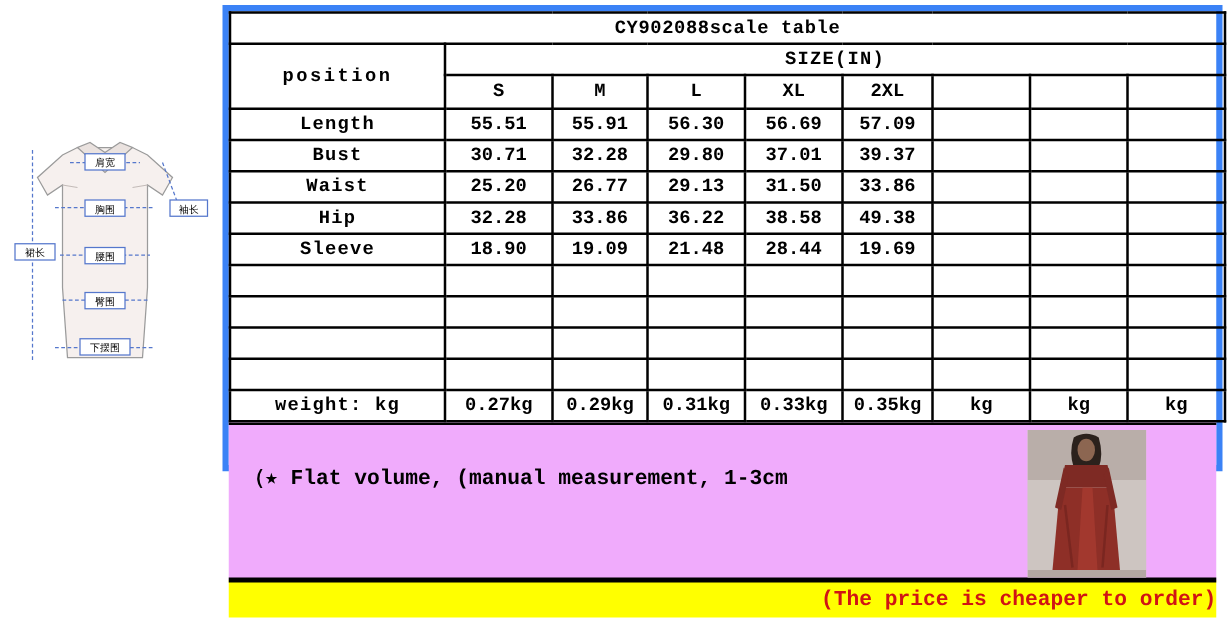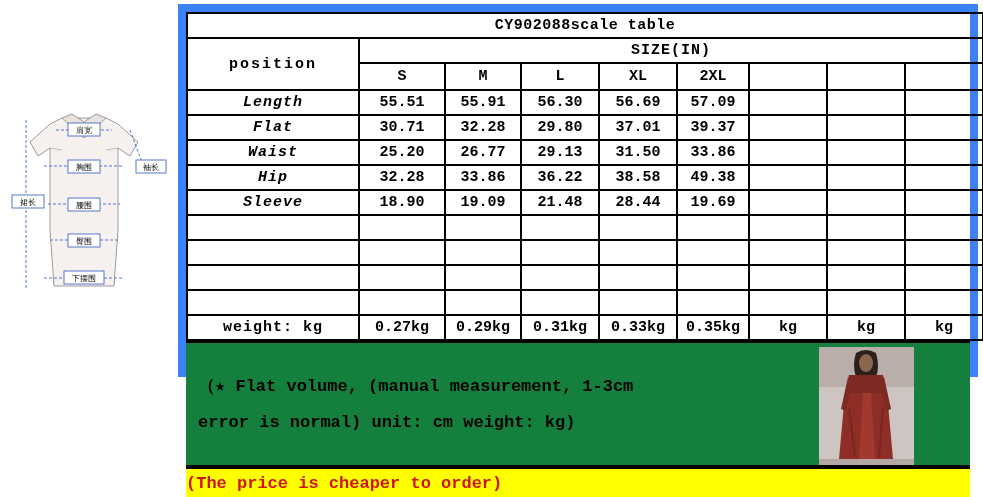--- a/index.html
+++ b/index.html
@@ -28,21 +28,21 @@
   }
   .illus svg { display: block; }
 
   
   .table-wrap {
     position: absolute;
     left: 178px;
     top: 4px;
     width: 800px;
     height: 373px;
-    border: 8px solid #3b82f6;
+    border: 5px solid #3b82f6;
     background: #fff;
   }
   table.size {
     border-collapse: collapse;
     width: 100%;
     table-layout: fixed;
   }
   table.size td, table.size th {
     border: 2px solid #000;
     text-align: center;
@@ -62,33 +62,33 @@
   .pos-cell {
     font-size: 16px;
     letter-spacing: 2px;
   }
   .sizein-cell {
     font-size: 16px;
     letter-spacing: 1px;
     height: 28px;
   }
   .colhdr { height: 27px; font-size: 15px; }
-  .rowlabel { font-size: 16px; letter-spacing: 1px; font-style: italic; }
+  .rowlabel { font-size: 16px; letter-spacing: 1px; }
   .val { font-size: 15px; margin-top: 29px; }
   .blank-row td { height: 24px; }
   .weight-row td { height: 31px; font-size: 15px; }
   .weight-label { letter-spacing: 1px; }
 
   
   .note-area {
     position: relative;
     height: 126px;
     border-top: 2px solid #000;
     border-bottom: 2px solid #000;
-    background: #15803d;
+    background: #f0abfc;
   }
   .note-text {
     position: absolute;
     left: 12px;
     top: 26px;
     width: 620px;
     font-size: 17px;
     font-weight: bold;
     line-height: 36px;
     color: #000;
@@ -105,22 +105,23 @@
     background: #cfc7c3;
   }
   .thumb svg { display: block; }
 
   
   .footer {
     height: 30px;
     background: #ffff00;
     display: flex;
     align-items: center;
-    justify-content: flex-start;
+    justify-content: flex-end;
     border-top: 2px solid #000;
+    padding-left: 44px;
   }
   .footer span {
     color: #d01414;
     font-size: 17px;
     font-weight: bold;
     font-family: "Liberation Mono", "DejaVu Sans Mono", monospace;
   }
 
   
   .ilabel {
@@ -219,21 +220,21 @@
           <td class="val">55.51</td>
           <td class="val">55.91</td>
           <td class="val">56.30</td>
           <td class="val">56.69</td>
           <td class="val">57.09</td>
           <td class="val"></td>
           <td class="val"></td>
           <td class="val"></td>
         </tr>
         <tr>
-          <td class="rowlabel">Flat</td>
+          <td class="rowlabel">Bust</td>
           <td class="val">30.71</td>
           <td class="val">32.28</td>
           <td class="val">29.80</td>
           <td class="val">37.01</td>
           <td class="val">39.37</td>
           <td class="val"></td>
           <td class="val"></td>
           <td class="val"></td>
         </tr>
         <tr>
@@ -325,21 +326,20 @@
           <td>kg</td>
           <td>kg</td>
           <td>kg</td>
         </tr>
       </tbody>
     </table>
 
     <div class="note-area">
       <div class="note-text">
         <span>（★ Flat volume, (manual measurement, 1-3cm</span>
-        <span class="line2">error is normal) unit: cm weight: kg)</span>
       </div>
       <div class="thumb">
         <svg width="95" height="118" viewBox="0 0 95 118" xmlns="http://www.w3.org/2000/svg">
           <rect x="0" y="0" width="95" height="118" fill="#cdc5c1"></rect>
           <rect x="0" y="0" width="95" height="40" fill="#b9aea9"></rect>
 
           <path d="M37 6 q10 -6 20 0 q4 14 0 24 q-10 6 -20 0 q-4 -12 0 -24Z" fill="#2b211c"></path>
 
           <ellipse cx="47" cy="16" rx="7" ry="9" fill="#8c6651"></ellipse>
 

